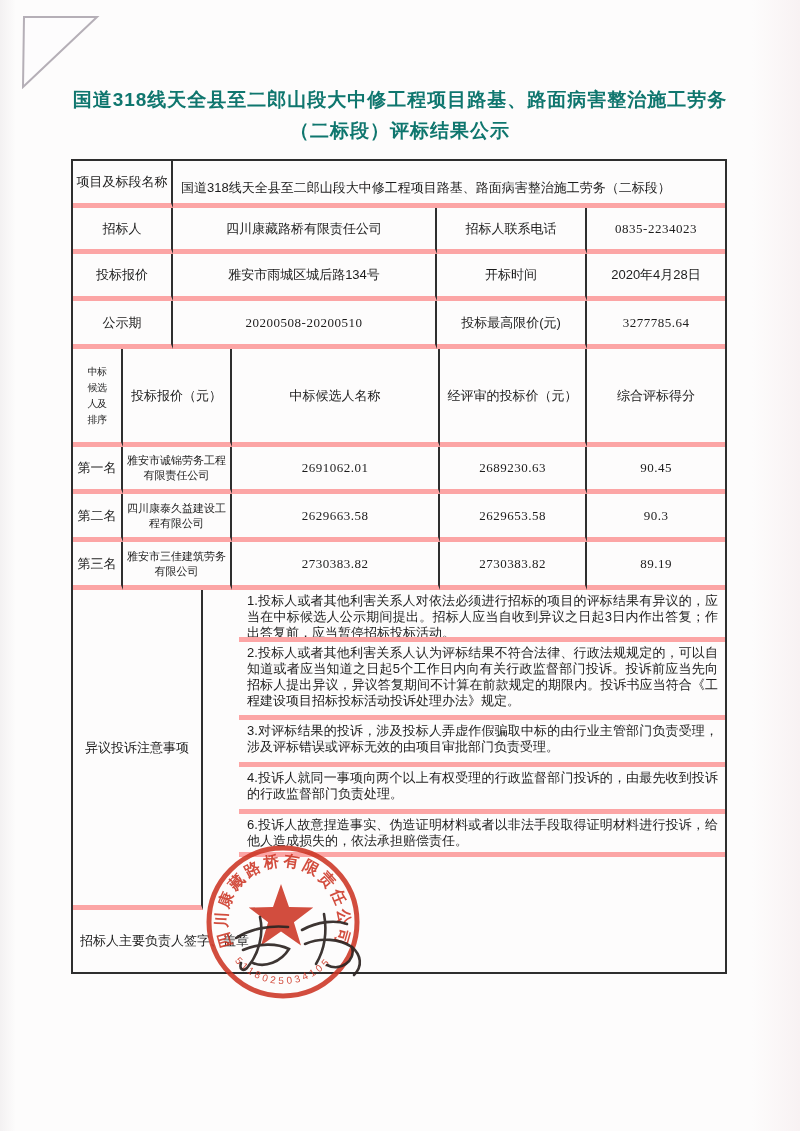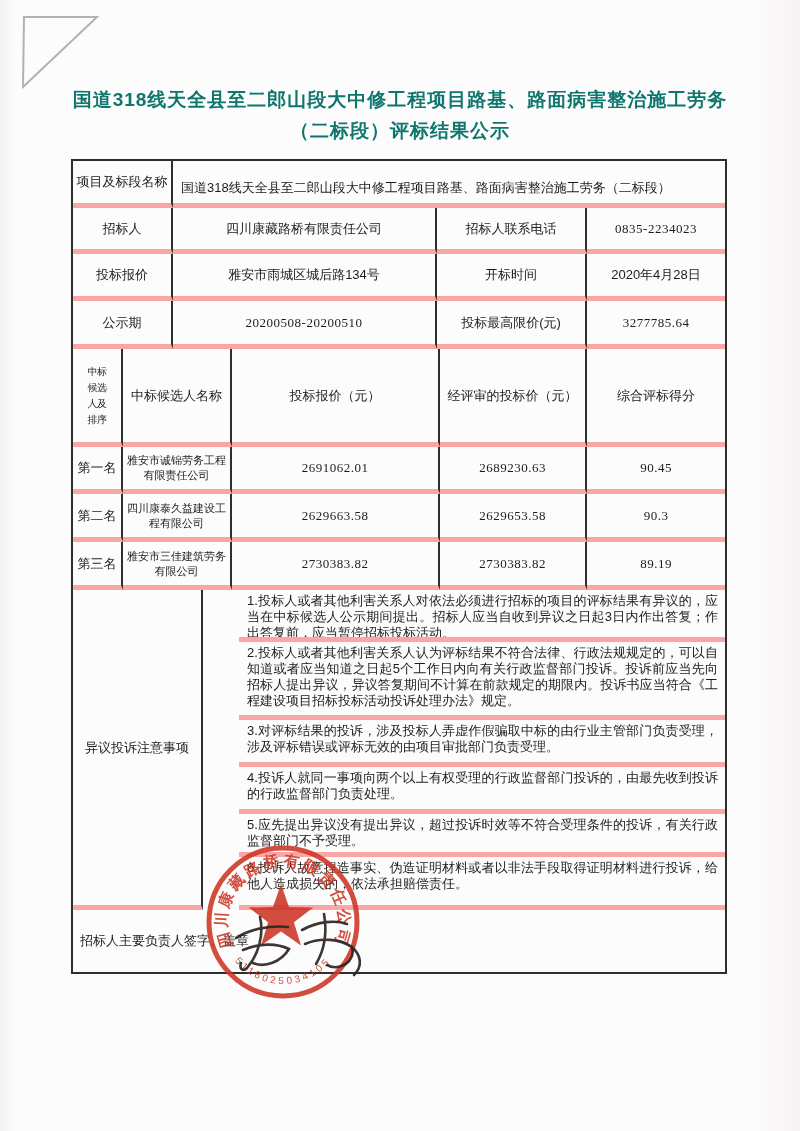--- a/index.html
+++ b/index.html
@@ -62,22 +62,22 @@
     <div class="c last">2020年4月28日</div>
 
     <div class="c">公示期</div>
     <div class="c num">20200508-20200510</div>
     <div class="c">投标最高限价(元)</div>
     <div class="c last num">3277785.64</div>
   </div>
 
   <div class="blk tB">
     <div class="c rank-h">中标候选人及排序</div>
+    <div class="c">投标报价（元）</div>
     <div class="c">中标候选人名称</div>
-    <div class="c">投标报价（元）</div>
     <div class="c">经评审的投标价（元）</div>
     <div class="c last">综合评标得分</div>
 
     <div class="c">第一名</div>
     <div class="c name">雅安市诚锦劳务工程有限责任公司</div>
     <div class="c num">2691062.01</div>
     <div class="c num">2689230.63</div>
     <div class="c last num">90.45</div>
 
     <div class="c">第二名</div>
@@ -92,21 +92,20 @@
     <div class="c num">2730383.82</div>
     <div class="c last num">89.19</div>
   </div>
 
   <div class="blk tC">
     <div class="c obj-label">异议投诉注意事项</div>
     <div class="c note">1.投标人或者其他利害关系人对依法必须进行招标的项目的评标结果有异议的，应当在中标候选人公示期间提出。招标人应当自收到异议之日起3日内作出答复；作出答复前，应当暂停招标投标活动。</div>
     <div class="c note">2.投标人或者其他利害关系人认为评标结果不符合法律、行政法规规定的，可以自知道或者应当知道之日起5个工作日内向有关行政监督部门投诉。投诉前应当先向招标人提出异议，异议答复期间不计算在前款规定的期限内。投诉书应当符合《工程建设项目招标投标活动投诉处理办法》规定。</div>
     <div class="c note">3.对评标结果的投诉，涉及投标人弄虚作假骗取中标的由行业主管部门负责受理，涉及评标错误或评标无效的由项目审批部门负责受理。</div>
     <div class="c note">4.投诉人就同一事项向两个以上有权受理的行政监督部门投诉的，由最先收到投诉的行政监督部门负责处理。</div>
-    <div class="c note">5.应先提出异议没有提出异议，超过投诉时效等不符合受理条件的投诉，有关行政监督部门不予受理。</div>
     <div class="c note">6.投诉人故意捏造事实、伪造证明材料或者以非法手段取得证明材料进行投诉，给他人造成损失的，依法承担赔偿责任。</div>
   </div>
 
   <div class="blk tD">
     <div class="c last sign-cell">招标人主要负责人签字、盖章</div>
   </div>
 </div>
 
 <svg class="sealwrap" viewBox="0 0 176 176" opacity="0.88">
   <circle cx="88" cy="88" r="74" fill="none" stroke-width="5" stroke="#cd3524"></circle>

